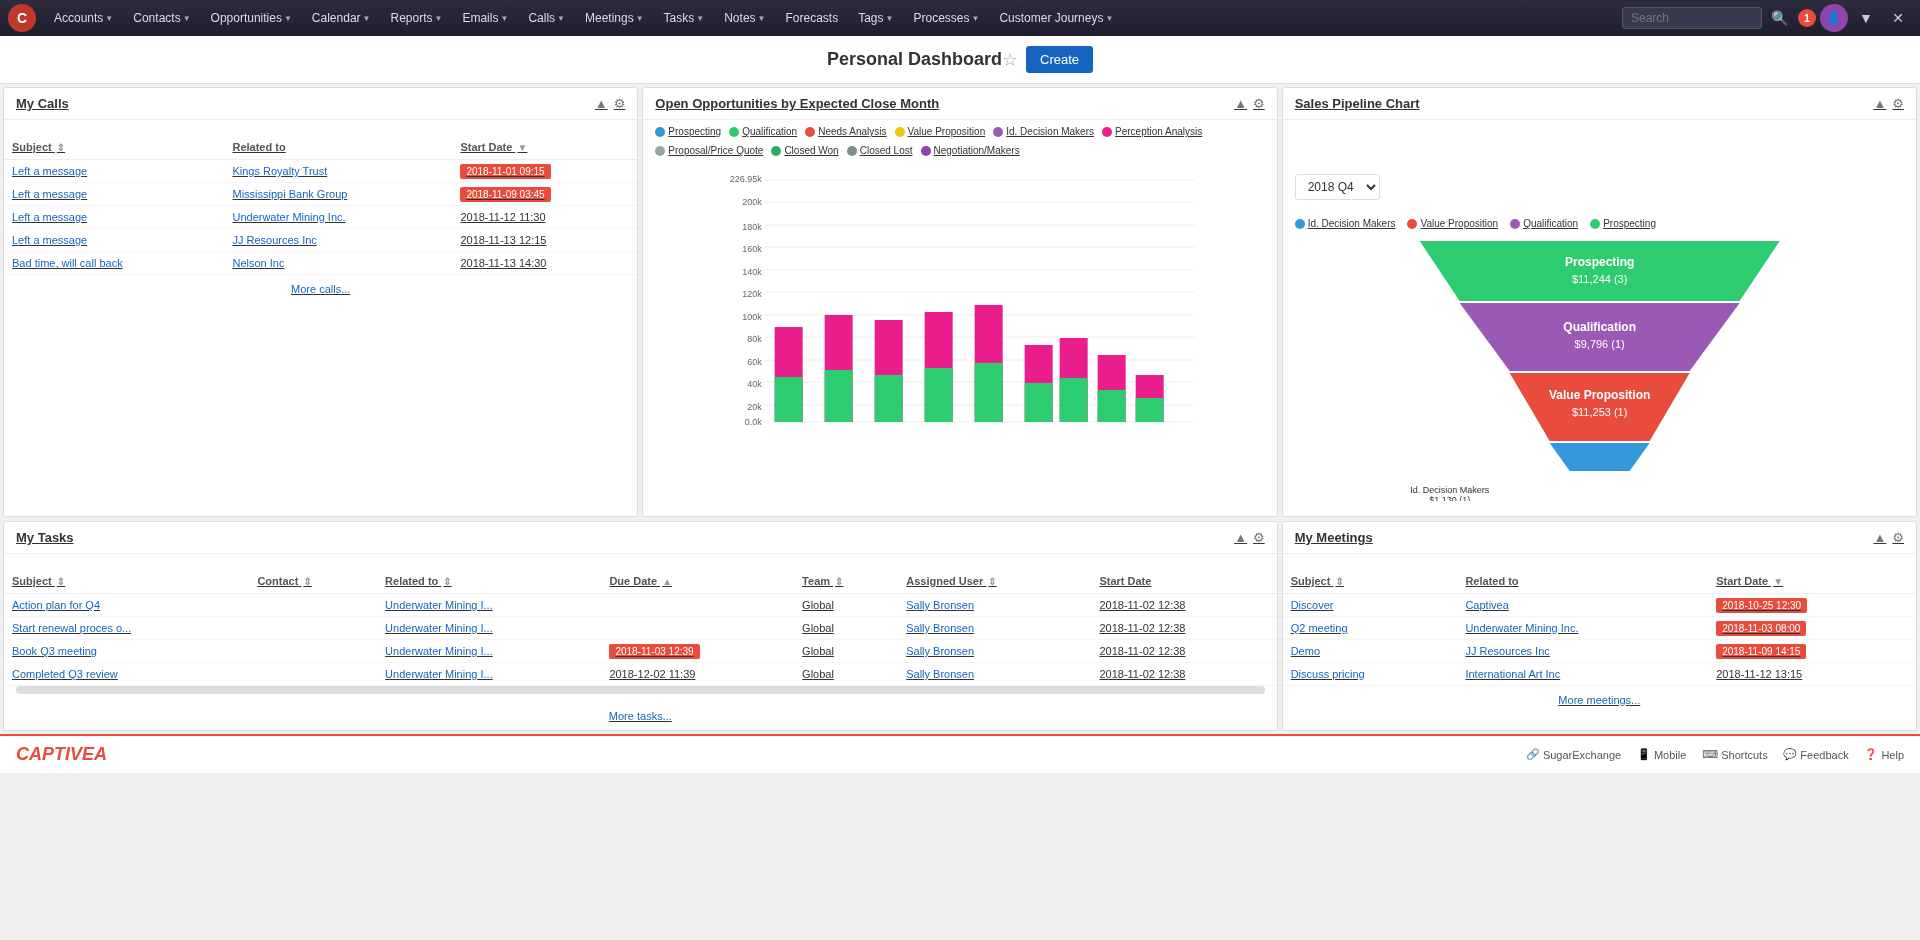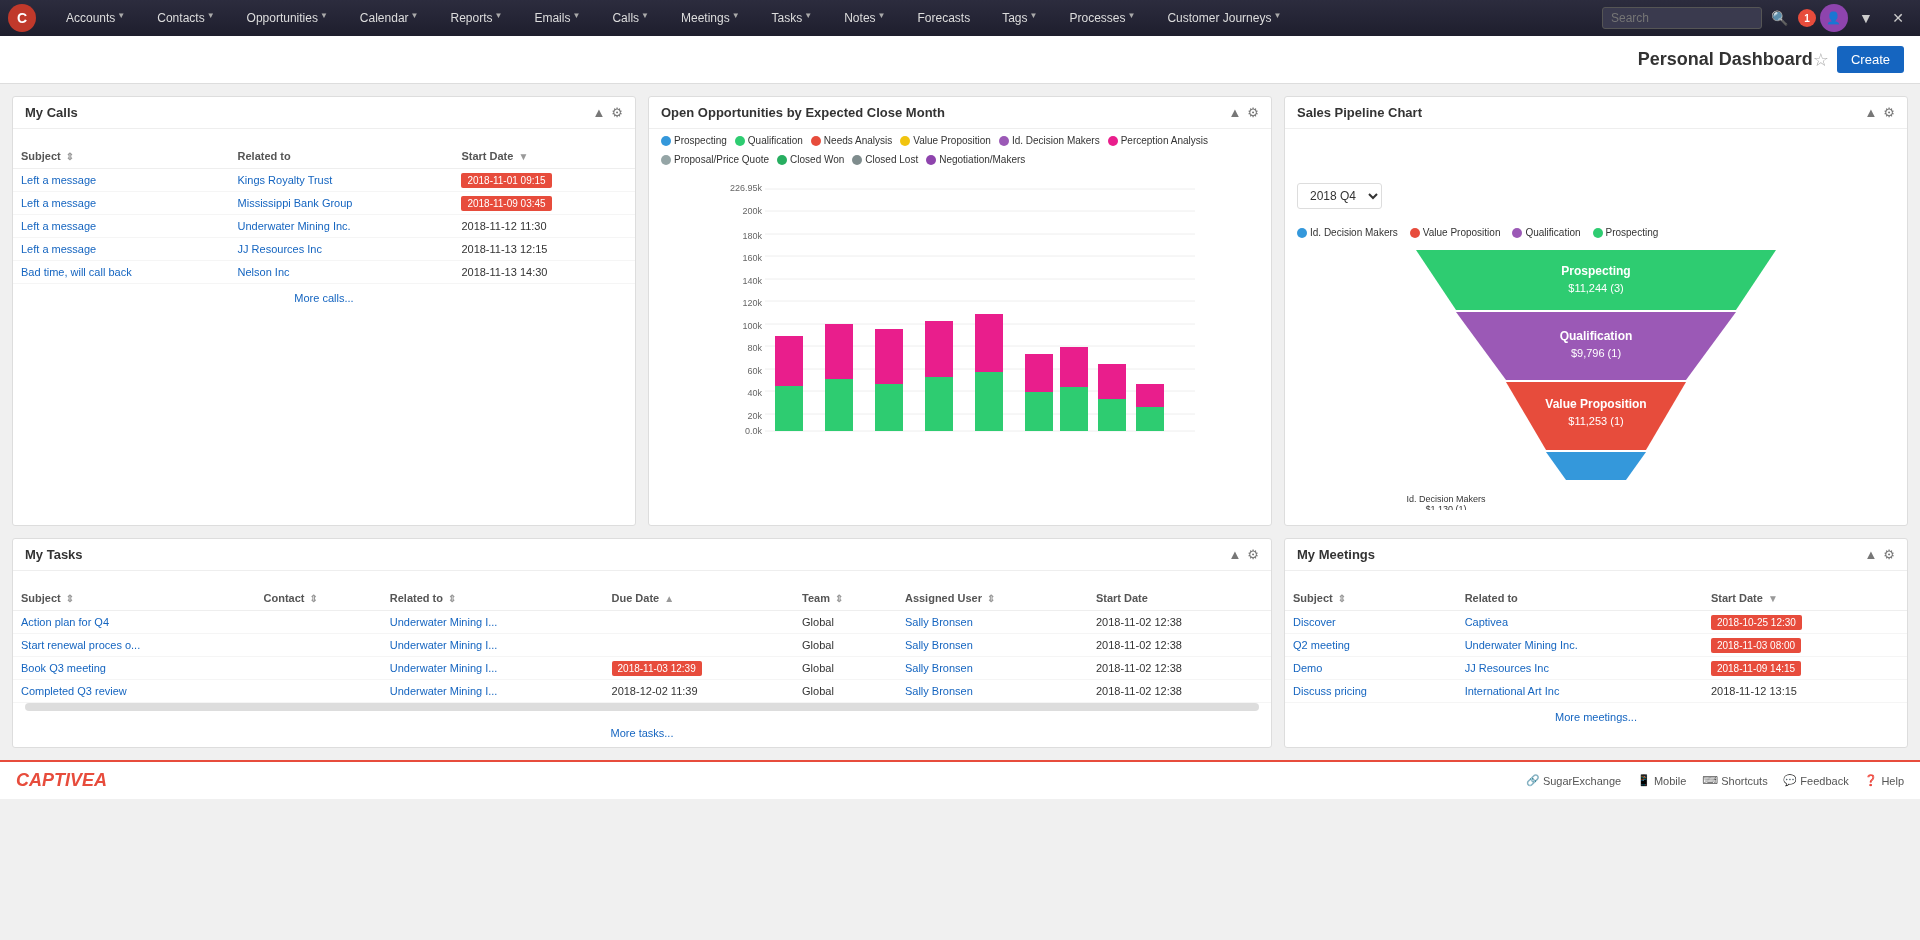--- a/index.html
+++ b/index.html
@@ -6,37 +6,37 @@
     body { font-family: Arial, sans-serif; font-size: 12px; background: #f0f0f0; color: #333; }
 
     
     .topnav {
       background: #1a1a2e;
       background: linear-gradient(to bottom, #2c2c3e, #1e1e2d);
       display: flex; align-items: center; height: 36px; padding: 0 8px;
       gap: 4px; color: #ccc;
     }
     .topnav .logo { width: 28px; height: 28px; background: #c0392b; border-radius: 50%; display:flex; align-items:center; justify-content:center; color:white; font-weight:bold; font-size:14px; margin-right:6px; }
-    .nav-item { padding: 4px 8px; cursor: pointer; font-size: 12px; color: #ddd; display:flex; align-items:flex-start; gap:2px; white-space:nowrap;margin-left:12px; }
+    .nav-item { padding: 4px 8px; cursor: pointer; font-size: 12px; color: #ddd; display:flex; align-items:center; gap:2px; white-space:nowrap; }
     .nav-arrow { font-size: 8px; color: #aaa; }
     .nav-spacer { flex: 1; }
-    .search-box { background: #3a3a4e; border: 1px solid #555; border-radius: 3px; padding: 3px 8px; color: #ccc; font-size: 12px; width: 160px; }
+    .search-box { background: #3a3a4e; border: 1px solid #555; border-radius: 3px; padding: 3px 8px; color: #ccc; font-size: 12px; width: 140px; }
     .nav-icon-btn { width:28px; height:28px; display:flex; align-items:center; justify-content:center; cursor:pointer; color:#ccc; font-size:14px; }
     .nav-notif { background: #e74c3c; color:white; border-radius:50%; width:18px; height:18px; display:flex; align-items:center; justify-content:center; font-size:10px; font-weight:bold; }
     .nav-avatar { width:28px; height:28px; border-radius:50%; background:#8e44ad; display:flex; align-items:center; justify-content:center; color:white; font-size:12px; cursor:pointer; }
 
     
-    .subheader { background: white; padding: 10px 16px; display:flex; align-items:center; justify-content:flex-end; border-bottom: 1px solid #ddd; }
+    .subheader { background: white; padding: 10px 16px; display:flex; align-items:center; justify-content:center; border-bottom: 1px solid #ddd; }
     .page-title { font-size: 18px; font-weight: bold; color: #333; }
     .subheader-right { display:flex; gap:8px; align-items:center; }
     .star-btn { font-size:18px; color:#aaa; cursor:pointer; }
     .create-btn { background: #1565c0; color:white; padding: 6px 14px; border:none; border-radius:3px; cursor:pointer; font-size:13px; display:flex; align-items:center; gap:4px; }
 
     
-    .main-content { padding: 12px; display: grid; grid-template-columns: 1fr 1fr 1fr; grid-template-rows: auto auto; gap: 12px; }
+    .main-content { padding: 3px; display: grid; grid-template-columns: 1fr 1fr 1fr; grid-template-rows: auto auto; gap: 4px; text-decoration: underline; }
 
     
     .panel { background: white; border: 1px solid #ddd; border-radius: 3px; }
     .panel-header { display:flex; align-items:center; justify-content:space-between; padding: 8px 12px; border-bottom: 1px solid #eee; }
     .panel-title { font-size:13px; font-weight:bold; color:#333; }
     .panel-controls { display:flex; gap:6px; align-items:center; }
     .panel-ctrl-btn { color:#777; cursor:pointer; font-size:13px; }
 
     
     table { width:100%; border-collapse:collapse;margin-top:15px; }

